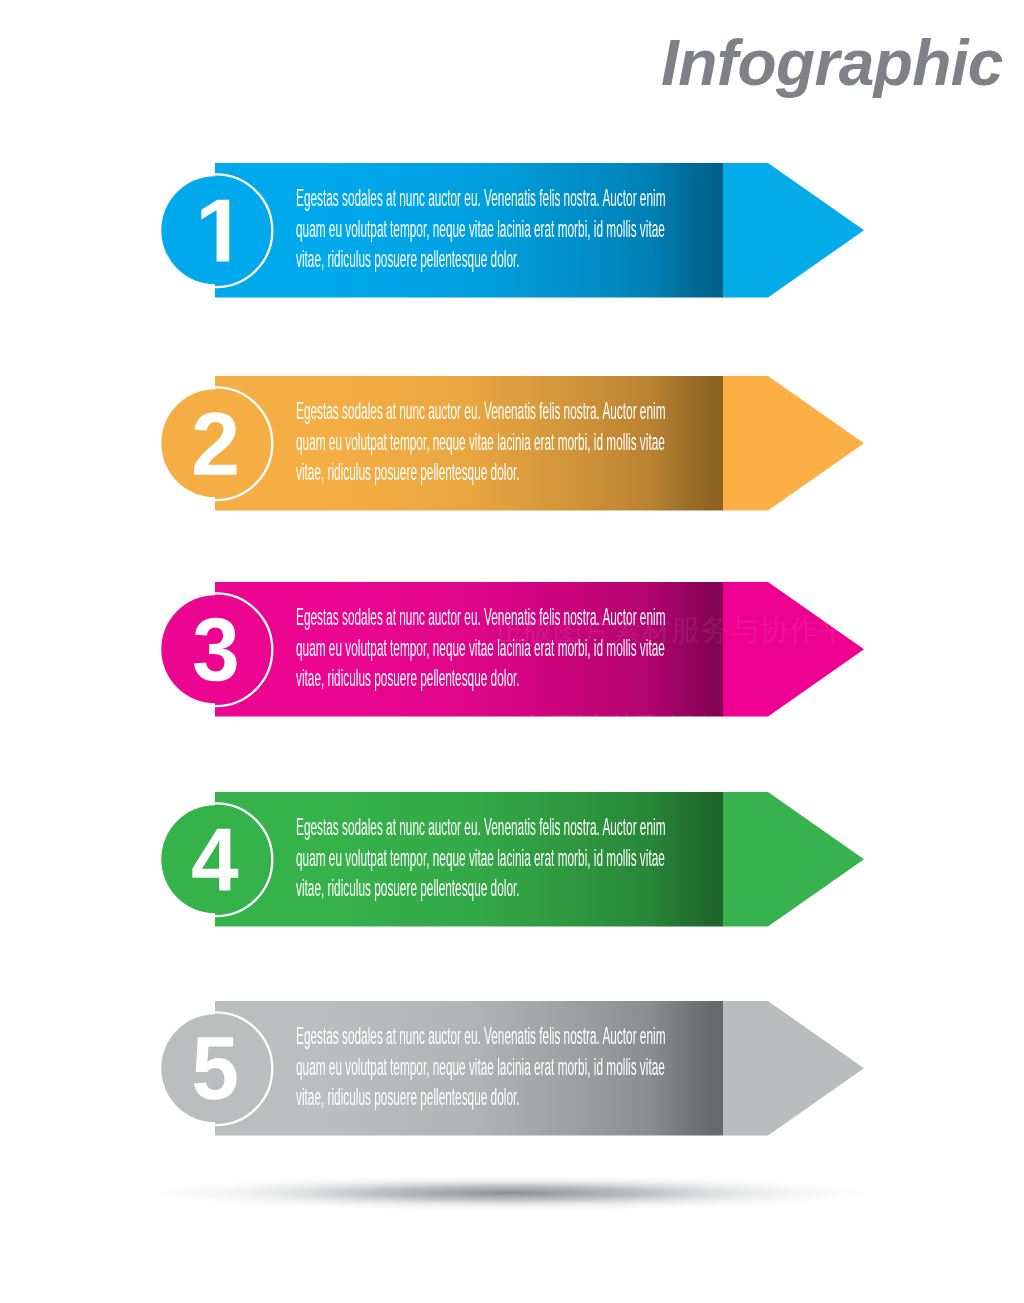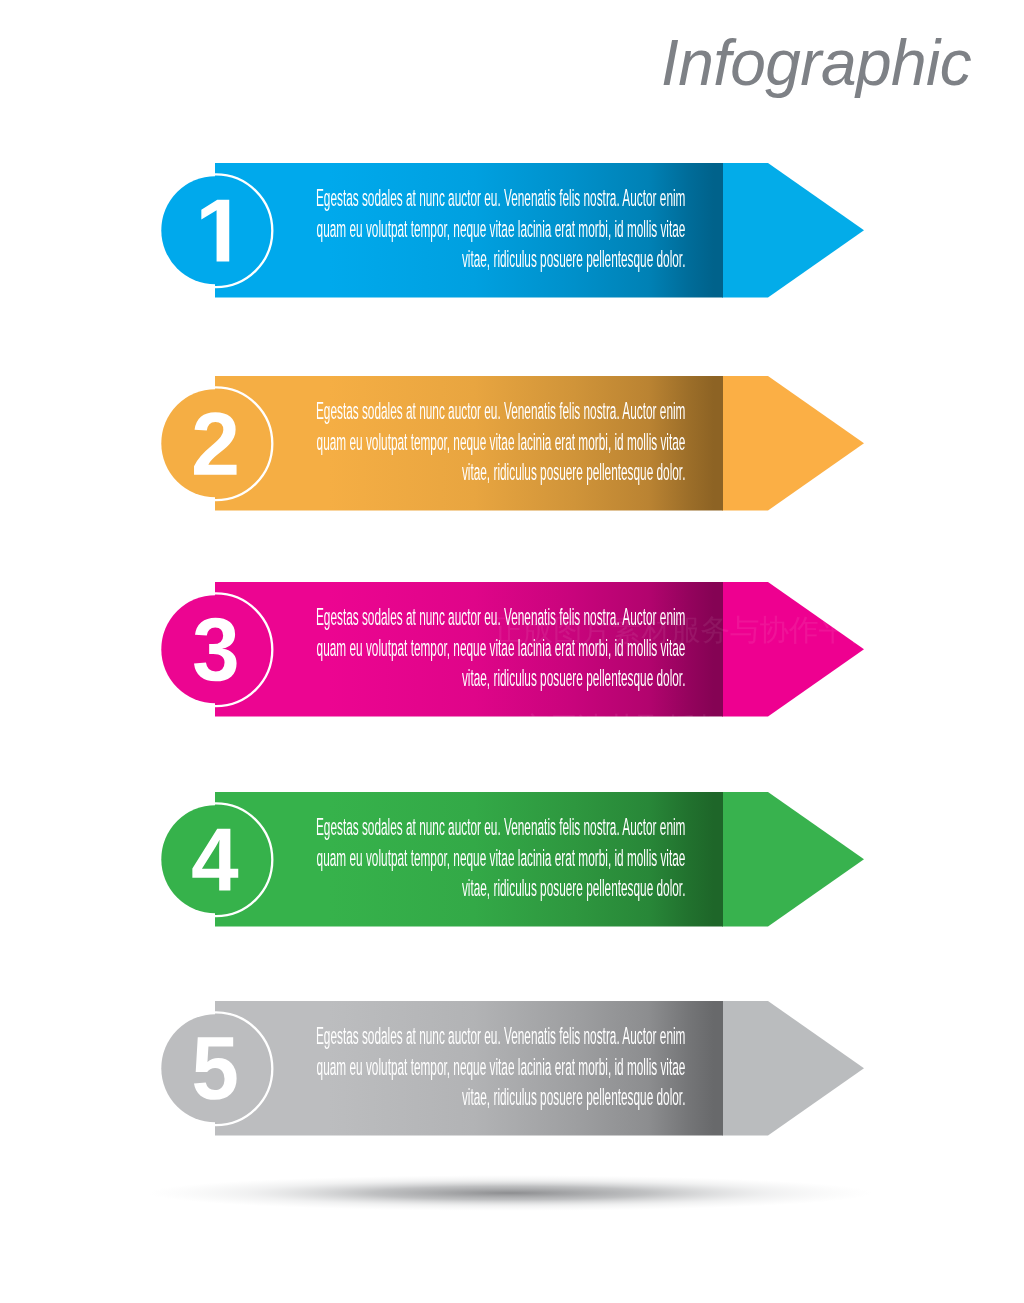--- a/index.html
+++ b/index.html
@@ -1,25 +1,25 @@
 <!DOCTYPE html>
 <html><head>
 <meta charset="utf-8">
 <style>
   html,body{margin:0;padding:0;background:#ffffff;}
   body{width:1024px;height:1303px;overflow:hidden;position:relative;
        font-family:"Liberation Sans",sans-serif;-webkit-font-smoothing:antialiased;}
   #stage{position:absolute;left:0;top:0;width:1024px;height:1303px;background:#ffffff;}
-  #artboard{position:absolute;left:0;top:0;width:1024px;height:1303px;text-align:right;}
+  #artboard{position:absolute;left:0;top:0;width:1024px;height:1303px;}
   #shapes{position:absolute;left:0;top:0;}
 
   .title{
     position:absolute; left:661px; top:31px;
     font-family:"Liberation Sans",sans-serif;
-    font-style:italic; font-weight:400; font-size:64px; line-height:64px;
+    font-style:italic; font-weight:700; font-size:64px; line-height:64px;
     color:#7e8186; letter-spacing:-0.6px; white-space:nowrap;text-align:right;
   }
 
   .txt{
     position:absolute;
     left:296px;
     font-size:24.3px;
     line-height:30.35px;
     color:#ffffff;
     width:800px;

